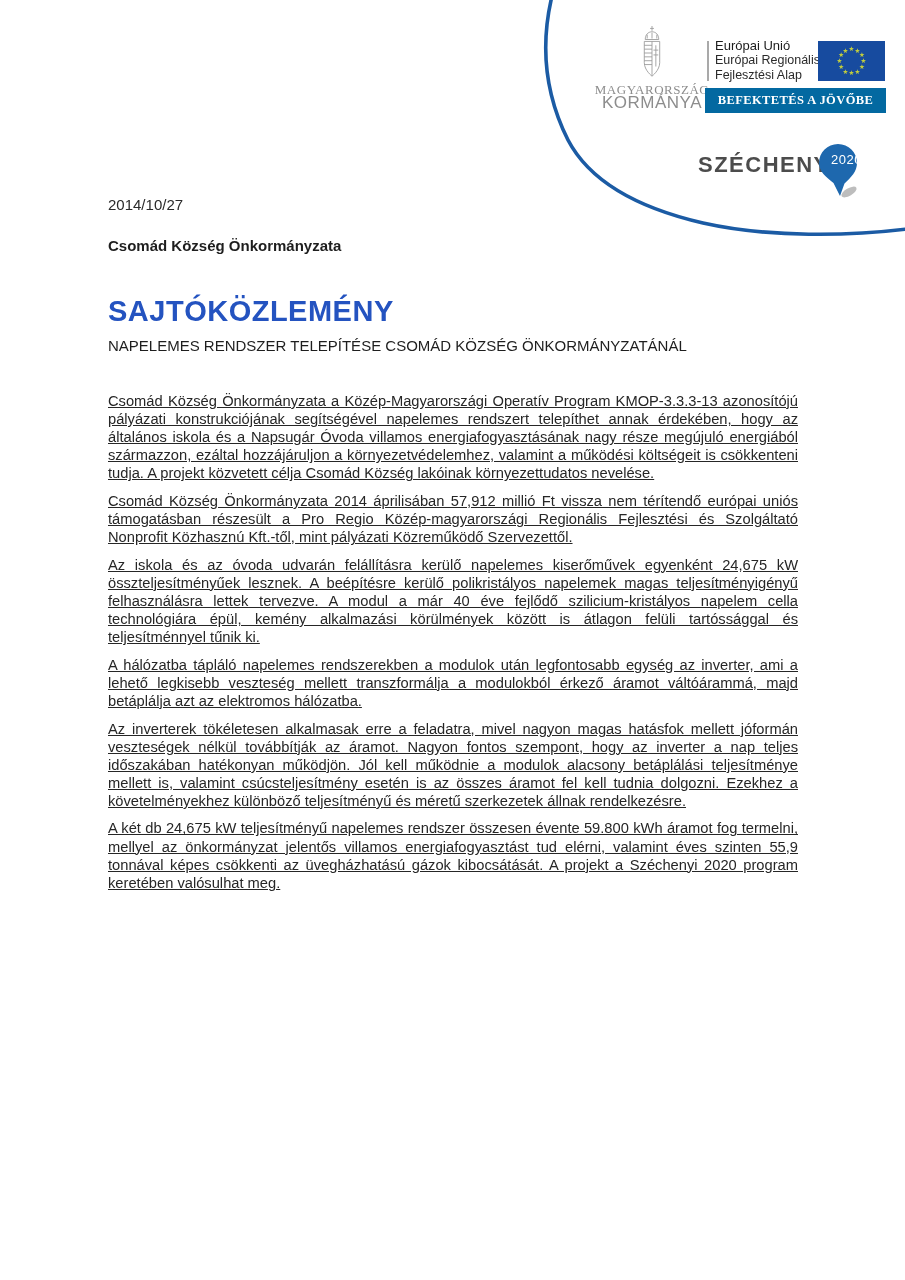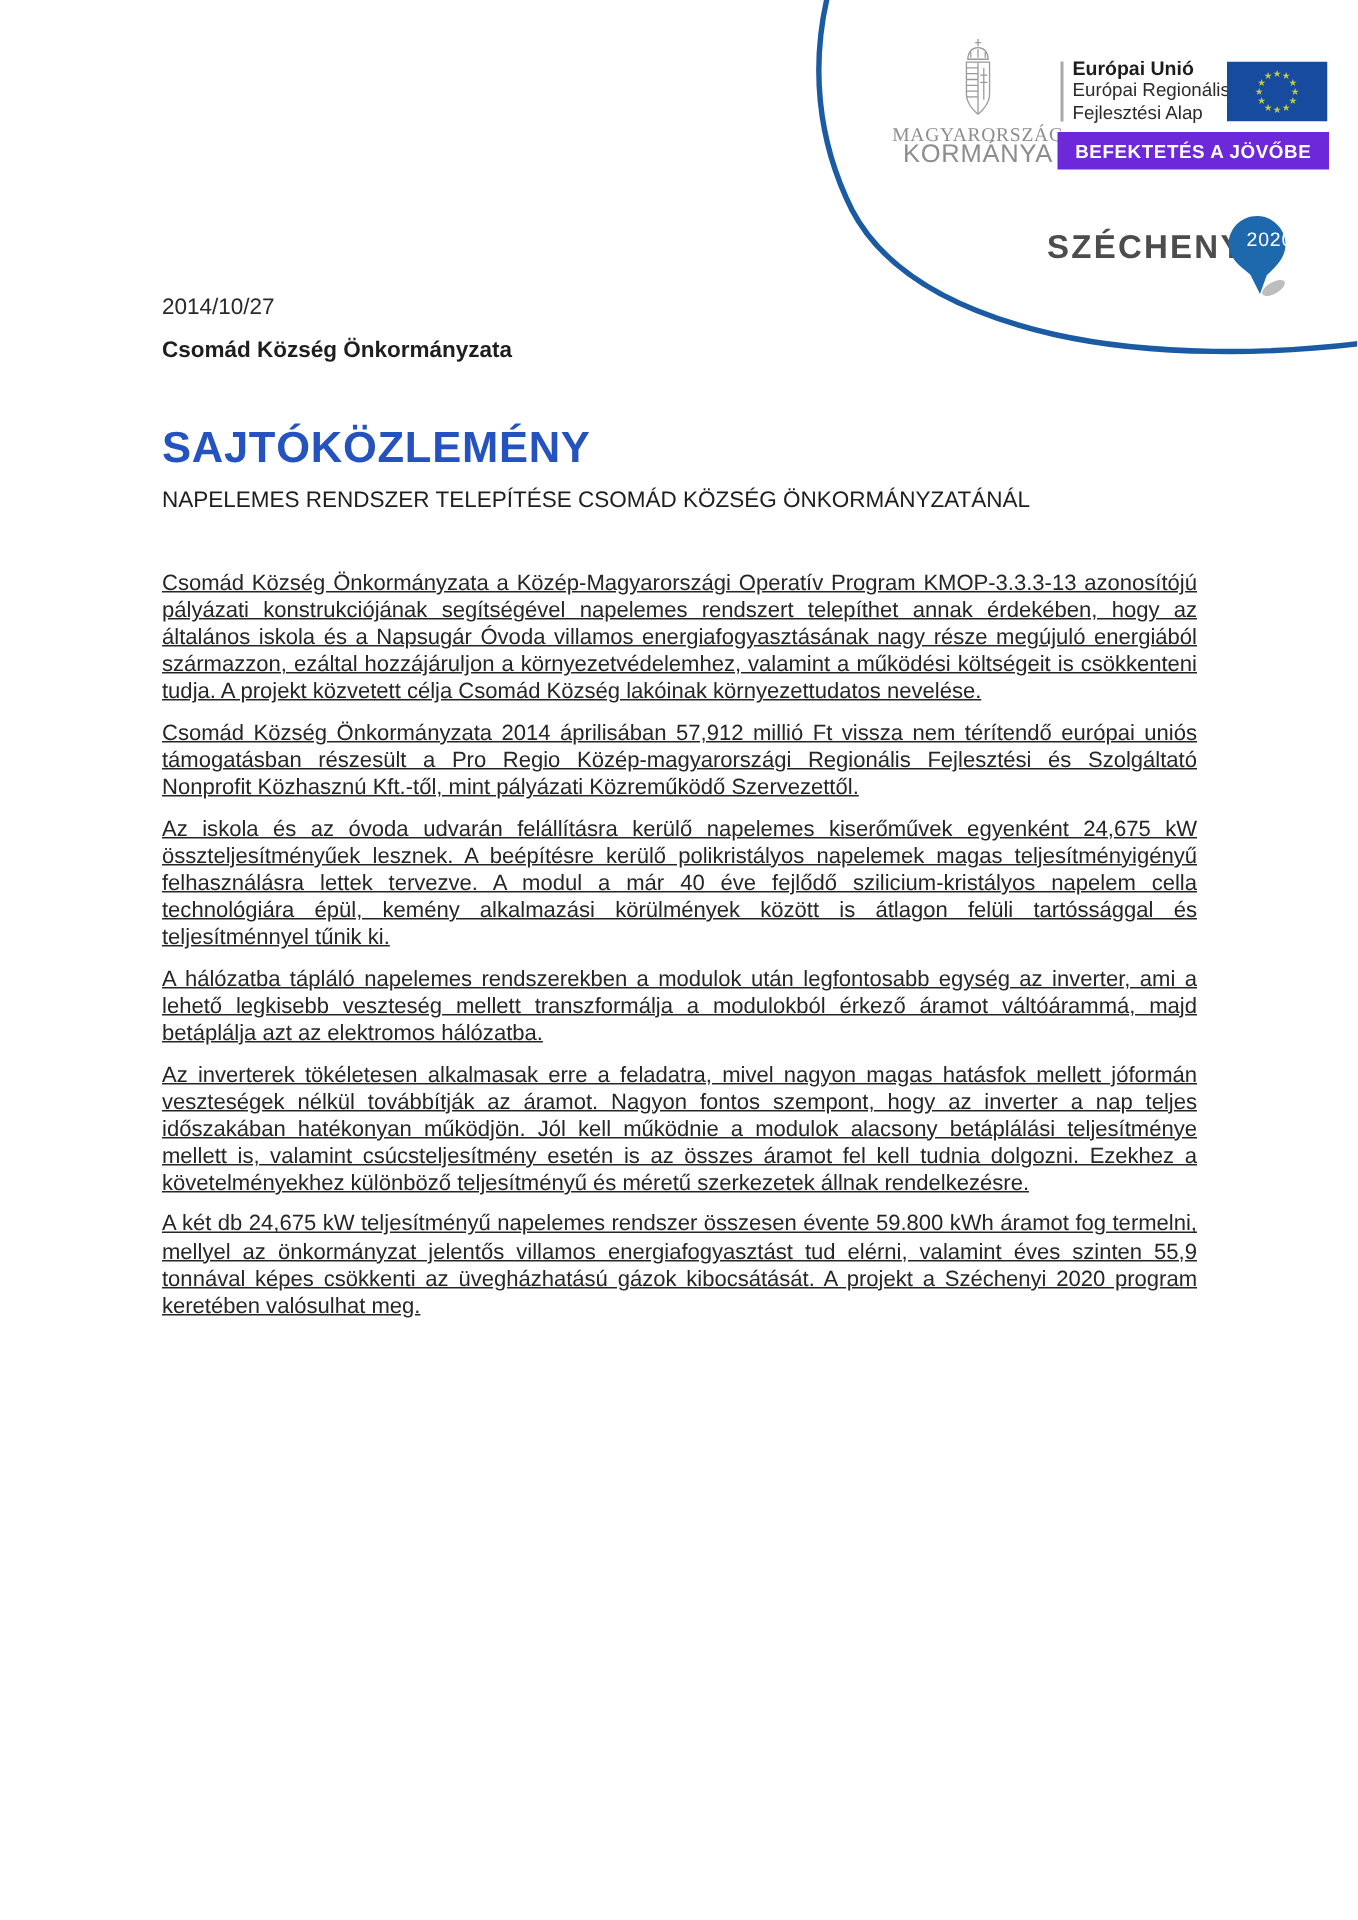--- a/index.html
+++ b/index.html
@@ -9,36 +9,36 @@
   
   .curve-svg{position:absolute;left:528px;top:0;}
   .gov-logo{position:absolute;left:592px;top:26px;width:120px;text-align:center;}
   .gov-crest{display:block;margin:0 auto 3px auto;}
   .gov-line1{font-family:"Liberation Serif","DejaVu Serif",serif;font-size:13px;line-height:13px;
              color:#8d8d8d;letter-spacing:0.5px;}
   .gov-line2{font-family:Liberation Sans, sans-serif;font-size:17px;line-height:13px;
              color:#8d8d8d;letter-spacing:0.5px;}
   .eu-divider{position:absolute;left:707px;top:41px;width:2px;height:40px;background:#a9a9a9;}
   .eu-text{position:absolute;left:715px;top:38px;width:95px;}
-  .eu-text .l1{font-size:13px;line-height:15px;font-weight:bold;color:#1c1c1c;white-space:nowrap;}
+  .eu-text .l1{font-size:13px;line-height:15px;font-weight:normal;color:#1c1c1c;white-space:nowrap;}
   .eu-text .l2{font-size:12.5px;line-height:15px;color:#2a2a2a;white-space:nowrap;}
   .eu-flag{position:absolute;left:818px;top:41px;}
-  .eu-banner{position:absolute;left:705px;top:88px;width:181px;height:25px;background:#6d28d9;
+  .eu-banner{position:absolute;left:705px;top:88px;width:181px;height:25px;background:#0369a1;
              color:#ffffff;font-size:12.5px;font-weight:bold;letter-spacing:0.4px;
-             display:flex;align-items:center;justify-content:center;white-space:nowrap;}
+             display:flex;align-items:center;justify-content:center;white-space:nowrap;font-family:Liberation Serif, serif;}
   .szechenyi{position:absolute;left:698px;top:152px;font-size:22px;font-weight:bold;
              color:#4c4c4c;letter-spacing:1.5px;white-space:nowrap;}
   .pin-wrap{position:absolute;left:814px;top:141px;}
   .pin-year{position:absolute;left:0;top:11px;width:48px;text-align:right;color:#ffffff;
             font-size:13px;letter-spacing:0.5px;font-weight:normal;}
 
   
   .doc{position:absolute;left:108px;top:0;width:690px;padding-top:197px;}
   .doc-date{margin:0;font-size:15px;line-height:16px;color:#2a2a2a;}
-  .doc-org{margin:13px 0 0 0;font-size:15px;line-height:16px;font-weight:bold;color:#1e1e1e;}
+  .doc-org{margin:25px 0 0 0;font-size:15px;line-height:16px;font-weight:bold;color:#1e1e1e;}
   .doc-title{margin:41px 0 0 0;font-size:29px;line-height:33px;font-weight:bold;
              color:#2453c0;letter-spacing:0.5px;}
   .doc-subtitle{margin:9px 0 0 0;font-size:15px;line-height:17px;font-weight:normal;color:#1e1e1e;}
   .doc-lead{margin:13px 0 0 0;font-size:15px;line-height:19.5px;font-weight:bold;
             color:#1e1e1e;text-align:justify;}
   .doc-p{margin:9.5px 0 0 0;font-size:14.7px;line-height:18.1px;text-align:justify;color:#262626;text-decoration:underline;}
   .doc-p.first{margin-top:38px;}
 </style>
 </head>
 <body>

